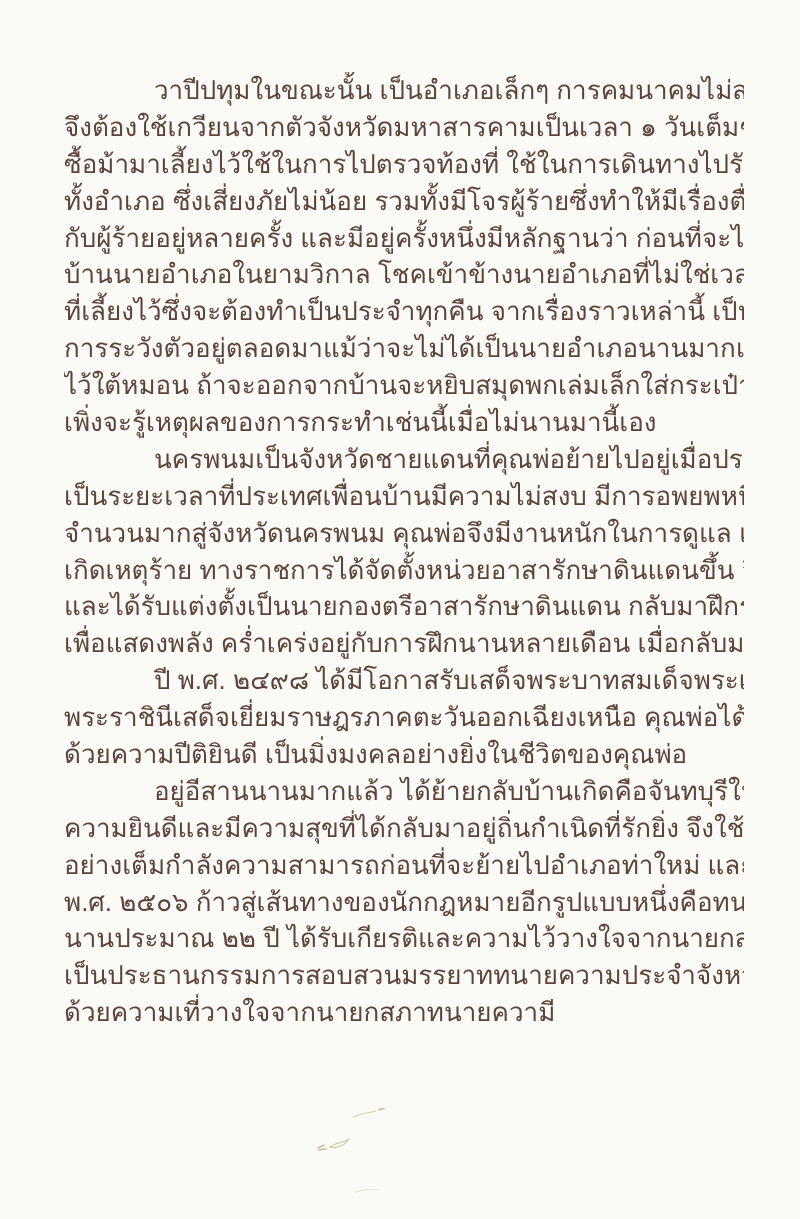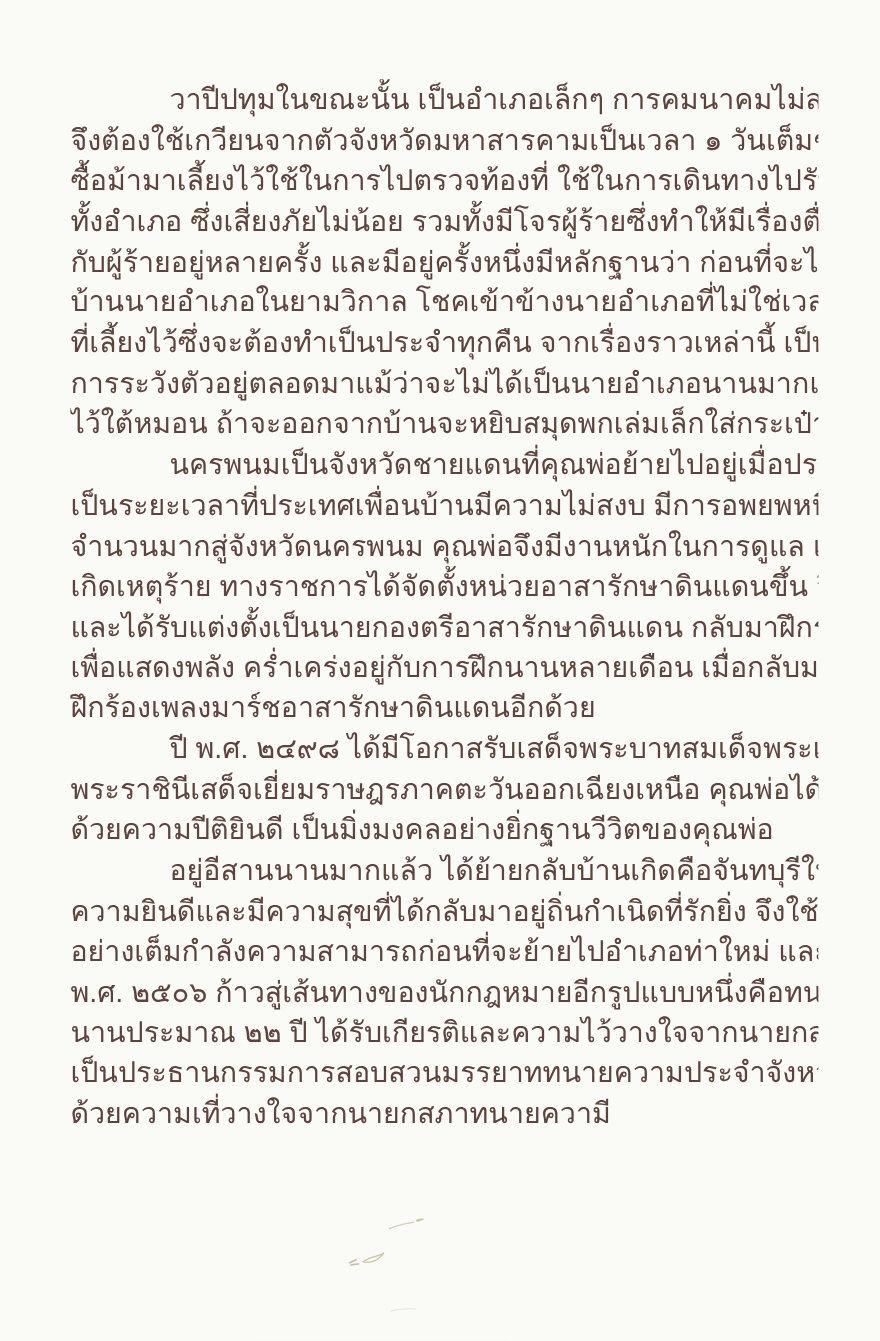--- a/index.html
+++ b/index.html
@@ -59,34 +59,34 @@
   <section class="para">
         <div class="line">วาปีปทุมในขณะนั้น  เป็นอำเภอเล็กๆ  การคมนาคมไม่สะดวก  ไม่มีรถยนต์</div>
         <div class="line">จึงต้องใช้เกวียนจากตัวจังหวัดมหาสารคามเป็นเวลา  ๑  วันเต็มๆ  ที่นี่ทำให้คุณพ่อต้อง</div>
         <div class="line">ซื้อม้ามาเลี้ยงไว้ใช้ในการไปตรวจท้องที่  ใช้ในการเดินทางไปรับเงินเดือนของข้าราชการ</div>
         <div class="line">ทั้งอำเภอ ซึ่งเสี่ยงภัยไม่น้อย รวมทั้งมีโจรผู้ร้ายซึ่งทำให้มีเรื่องตื่นเต้นระหว่างนายอำเภอ</div>
         <div class="line">กับผู้ร้ายอยู่หลายครั้ง และมีอยู่ครั้งหนึ่งมีหลักฐานว่า ก่อนที่จะไปปล้น ผู้ร้ายได้แวะเยี่ยม</div>
         <div class="line">บ้านนายอำเภอในยามวิกาล  โชคเข้าข้างนายอำเภอที่ไม่ใช่เวลาตื่นขึ้นมาเอาหญ้าให้ม้า</div>
         <div class="line">ที่เลี้ยงไว้ซึ่งจะต้องทำเป็นประจำทุกคืน  จากเรื่องราวเหล่านี้  เป็นเหตุใดคุณพ่อติดนิสัย</div>
         <div class="line">การระวังตัวอยู่ตลอดมาแม้ว่าจะไม่ได้เป็นนายอำเภอนานมากแล้วก็ตาม  จะมีปืนคู่ใจวาง</div>
         <div class="line">ไว้ใต้หมอน   ถ้าจะออกจากบ้านจะหยิบสมุดพกเล่มเล็กใส่กระเป๋าเสื้อบนด้านซ้ายซึ่งลูก</div>
+        <div class="line">เพิ่งจะรู้เหตุผลของการกระทำเช่นนี้เมื่อไม่นานมานี้เอง</div>
       </section>
       <section class="para">
         <div class="line">นครพนมเป็นจังหวัดชายแดนที่คุณพ่อย้ายไปอยู่เมื่อประมาณปี  พ.ศ.  ๒๔๙๖</div>
         <div class="line">เป็นระยะเวลาที่ประเทศเพื่อนบ้านมีความไม่สงบ  มีการอพยพหนีภัยของชาวเวียดนาม</div>
         <div class="line">จำนวนมากสู่จังหวัดนครพนม  คุณพ่อจึงมีงานหนักในการดูแล  แก้ปัญหา  ระวังไม่ให้</div>
         <div class="line">เกิดเหตุร้าย ทางราชการได้จัดตั้งหน่วยอาสารักษาดินแดนขึ้น จึงต้องเข้ารับการฝึกอบรม</div>
         <div class="line">และได้รับแต่งตั้งเป็นนายกองตรีอาสารักษาดินแดน  กลับมาฝึกราษฎรจัดการสวนสนาม</div>
         <div class="line">เพื่อแสดงพลัง คร่ำเคร่งอยู่กับการฝึกนานหลายเดือน เมื่อกลับมาบ้านยังเรียกลูกมาเข้าแถว</div>
-        <div class="line">ฝึกร้องเพลงมาร์ชอาสารักษาดินแดนอีกด้วย</div>
       </section>
       <section class="para">
         <div class="line">ปี  พ.ศ.  ๒๔๙๘   ได้มีโอกาสรับเสด็จพระบาทสมเด็จพระเจ้าอยู่หัวและสมเด็จ</div>
         <div class="line">พระราชินีเสด็จเยี่ยมราษฎรภาคตะวันออกเฉียงเหนือ   คุณพ่อได้มีส่วนในการรับเสด็จ</div>
-        <div class="line">ด้วยความปีติยินดี เป็นมิ่งมงคลอย่างยิ่กฐานวีวิตของคุณพ่อ</div>
+        <div class="line">ด้วยความปีติยินดี เป็นมิ่งมงคลอย่างยิ่งในชีวิตของคุณพ่อ</div>
       </section>
       <section class="para">
         <div class="line">อยู่อีสานนานมากแล้ว   ได้ย้ายกลับบ้านเกิดคือจันทบุรีในปี  ๒๔๙๙  คุณพ่อมี</div>
         <div class="line">ความยินดีและมีความสุขที่ได้กลับมาอยู่ถิ่นกำเนิดที่รักยิ่ง   จึงใช้โอกาสนี้ปฏิบัติหน้าที่</div>
         <div class="line">อย่างเต็มกำลังความสามารถก่อนที่จะย้ายไปอำเภอท่าใหม่  และออกจากราชการในปี</div>
         <div class="line">พ.ศ. ๒๕๐๖  ก้าวสู่เส้นทางของนักกฎหมายอีกรูปแบบหนึ่งคือทนายความ  อยู่เป็นเวลา</div>
         <div class="line">นานประมาณ ๒๒ ปี ได้รับเกียรติและความไว้วางใจจากนายกสภาทนายความ แต่งตั้งให้</div>
         <div class="line">เป็นประธานกรรมการสอบสวนมรรยาททนายความประจำจังหวัดจันทบุรี  ซึ่งได้ทำหน้าที่</div>
         <div class="line">ด้วยความเที่วางใจจากนายกสภาทนายความี</div>
       </section>

